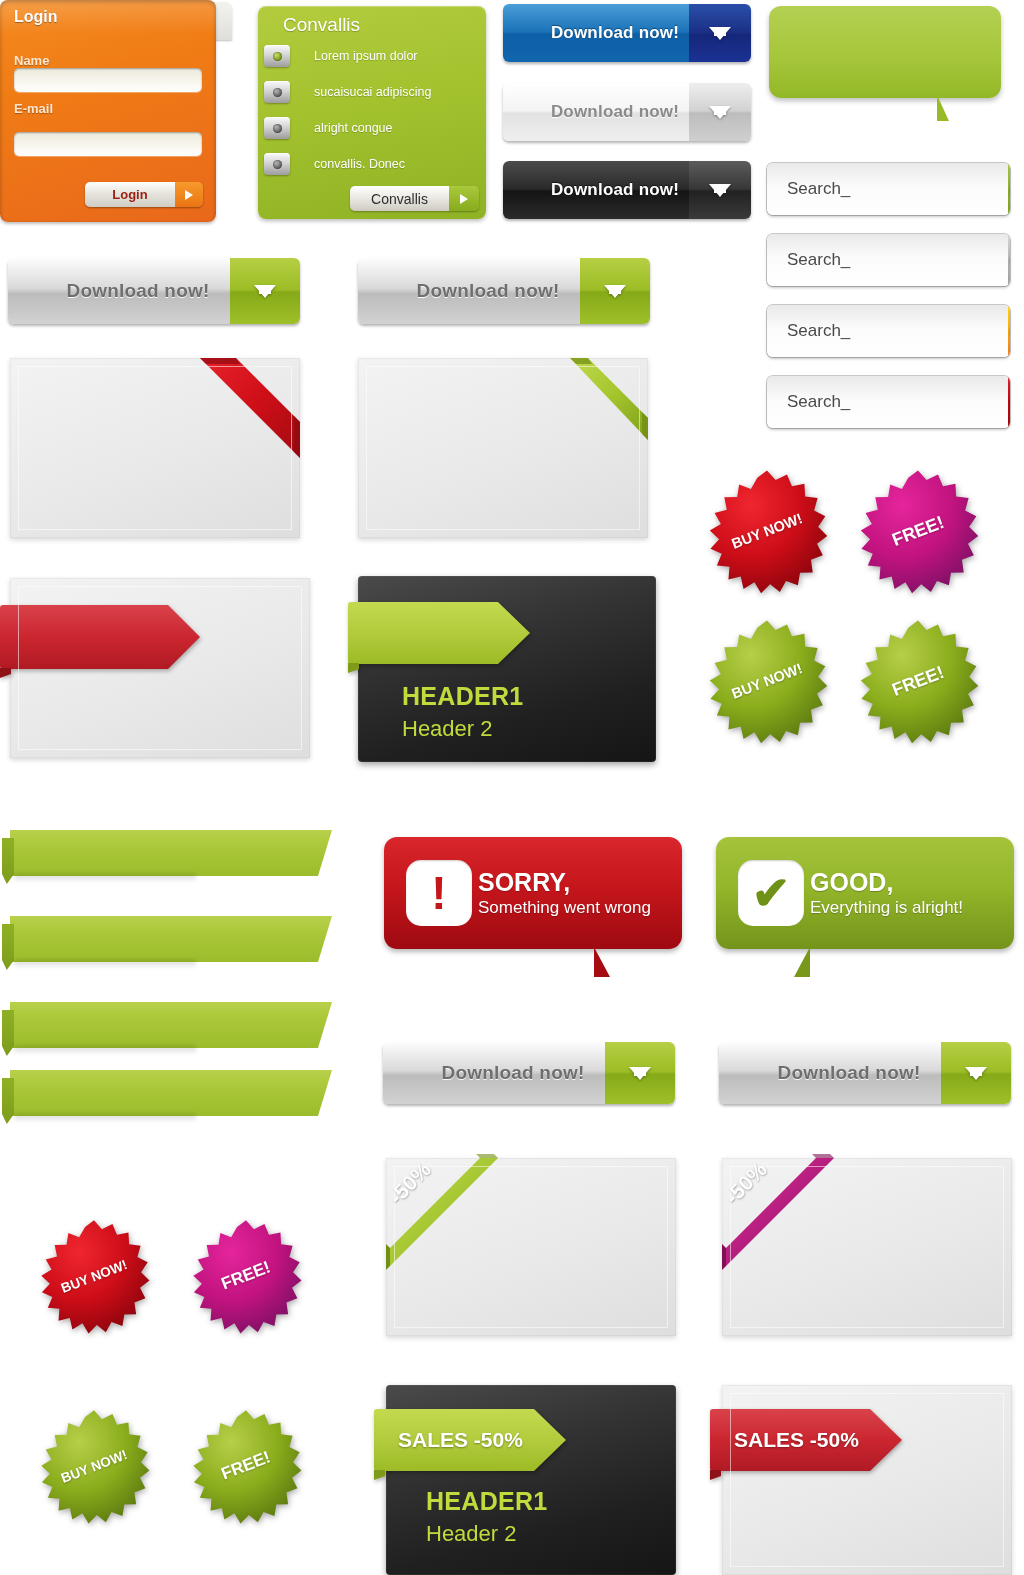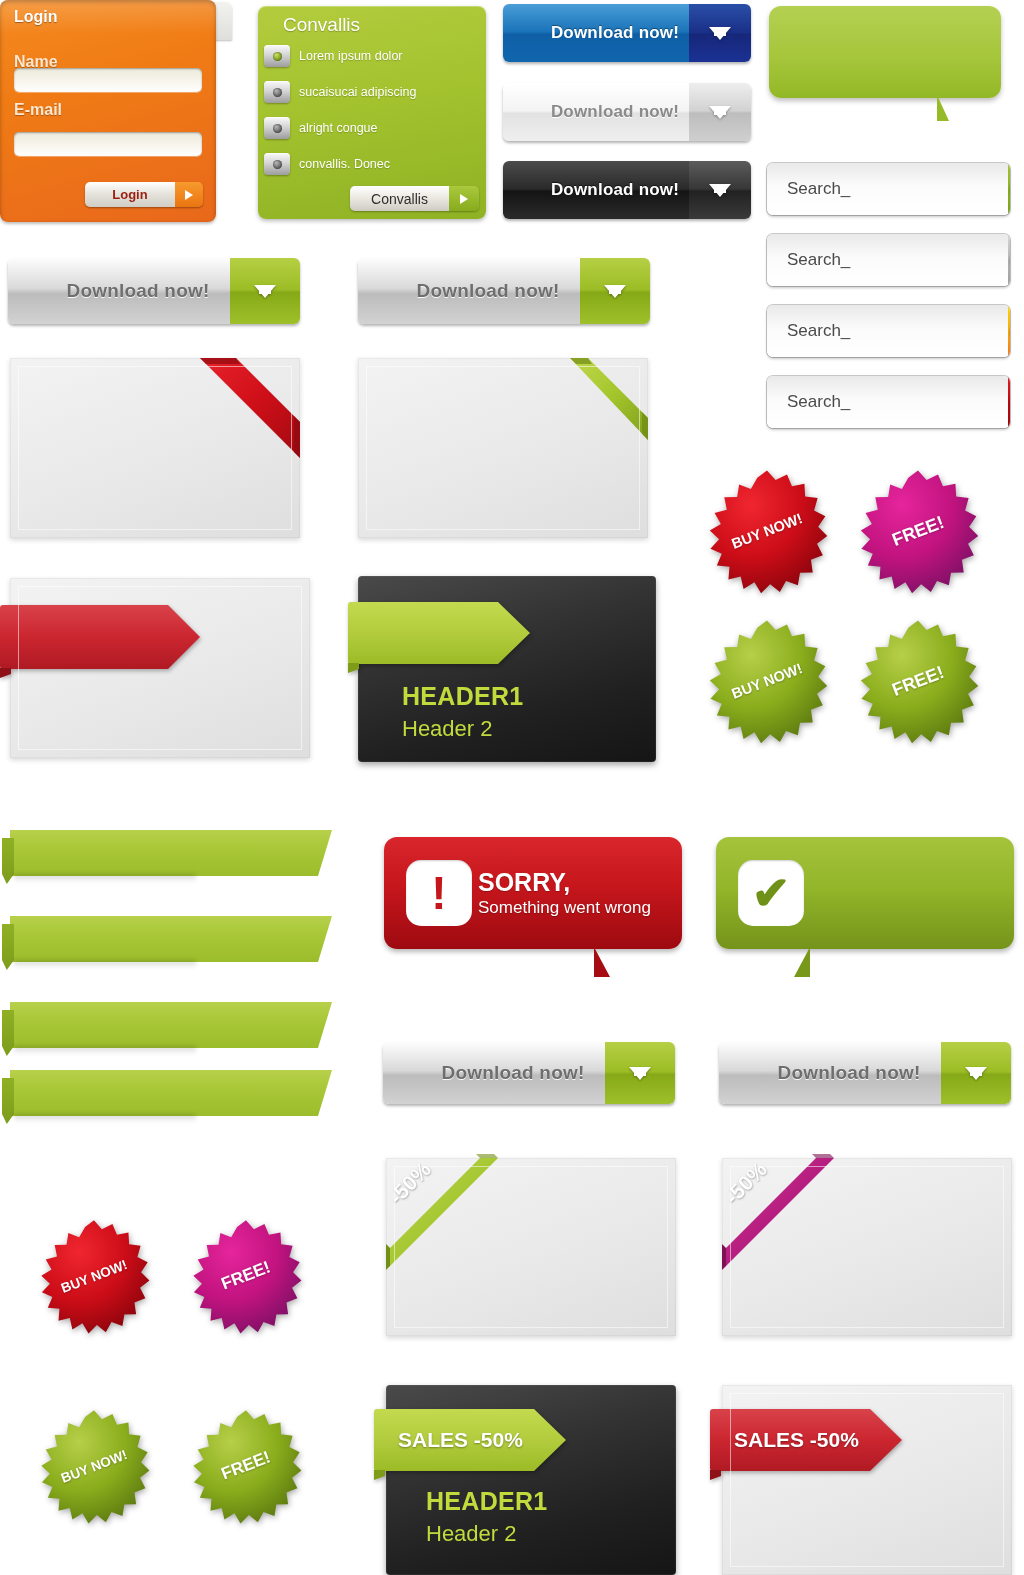--- a/index.html
+++ b/index.html
@@ -35,21 +35,21 @@
     background: linear-gradient(180deg,rgba(255,255,255,.18),rgba(255,255,255,0));
     border-radius:8px 8px 0 0;
   }
   .tab-login {
     position:absolute; left:14px; top:8px;
     color:#fff; font-size:16px; font-weight:bold;
     text-shadow:0 1px 1px rgba(0,0,0,.35);
     z-index:3;
   }
   .field-label {
-    position:absolute; color:#ffe7cf; font-size:16px; font-weight:bold;
+    position:absolute; color:#ffe7cf; font-size:13px; font-weight:bold;
     text-shadow:0 1px 1px rgba(0,0,0,.3); z-index:3;
   }
   .lbl-name { left:14px; top:53px; }
   .lbl-email { left:14px; top:101px; }
   .text-input {
     position:absolute; left:14px; width:188px; height:24px;
     background: linear-gradient(180deg,#eceadb 0%, #f7f5ec 55%, #ffffff 100%);
     border-radius:5px;
     box-shadow: 0 1px 2px rgba(0,0,0,.35) inset, 0 1px 0 rgba(255,255,255,.35);
     border:none; outline:none; z-index:3;
@@ -94,21 +94,21 @@
     display:flex; align-items:center; justify-content:center;
   }
   .conv-bullet i {
     width:9px;height:9px;border-radius:50%;
     background: radial-gradient(circle at 35% 30%, #b9b9b9, #5c5c5c 70%);
     box-shadow:0 0 2px rgba(0,0,0,.5) inset;
     display:block;
   }
   .conv-bullet.on i { background: radial-gradient(circle at 35% 30%, #cfe46a, #6f9114 75%); }
   .conv-text {
-    margin-left:9px; color:#fff; font-size:12.5px;
+    margin-left:24px; color:#fff; font-size:12.5px;
     text-shadow:0 1px 1px rgba(0,0,0,.2); white-space:nowrap;
   }
   .conv-btn {
     position:absolute; left:92px; top:180px; width:129px; height:25px;
     border-radius:5px; overflow:hidden; display:flex;
     box-shadow:0 1px 2px rgba(0,0,0,.3);
   }
   .conv-btn .cb-text {
     flex:1; background: linear-gradient(180deg,#ffffff 0%, #eceae2 45%, #cdcbc2 100%);
     display:flex; align-items:center; justify-content:center;
@@ -548,20 +548,24 @@
     <div class="notif-txt">
       <div class="notif-title">SORRY,</div>
       <div class="notif-sub">Something went wrong</div>
     </div>
     <div class="bub-tail" style="position:absolute;left:210px;top:110px;border-left:16px solid #a50d13;border-right:18px solid transparent;border-top:30px solid transparent;"></div>
   </div>
 
   <div class="notif" style="left:716px;top:837px;width:298px;height:112px;background:linear-gradient(180deg,#a5c33c 0%,#93b62a 45%,#74931a 100%);">
     <div class="notif-icon">
       <span style="color:#6f9118;font-size:46px;font-weight:bold;line-height:1;">✔</span>
+    </div>
+    <div class="notif-txt">
+      <div class="notif-title">GOOD,</div>
+      <div class="notif-sub">Everything is alright!</div>
     </div>
     <div class="bub-tail" style="position:absolute;left:60px;top:110px;border-right:16px solid #78981a;border-left:18px solid transparent;border-top:30px solid transparent;"></div>
   </div>
 
   <div class="abs dl dl-greyg dl-grey3">
     <div class="dl-label">Download now!</div>
     <div class="dl-icon">
       <span class="arrow-down arrow-shadow"></span>
     </div>
   </div>

